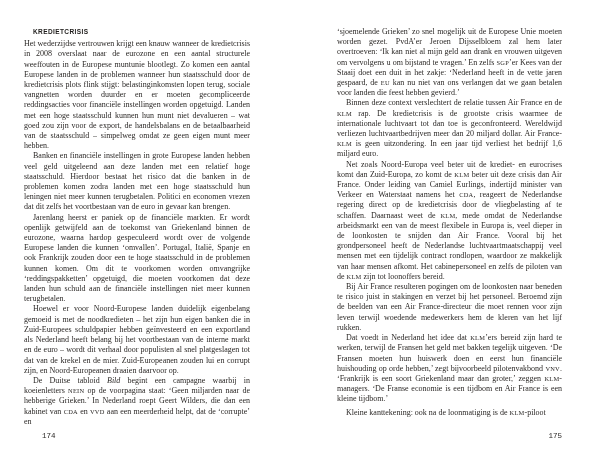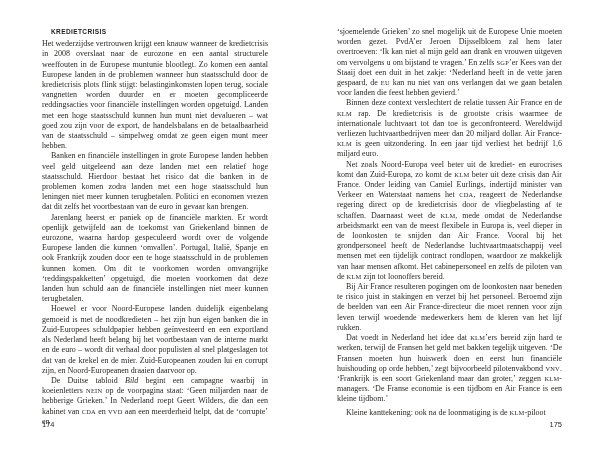--- a/index.html
+++ b/index.html
@@ -13,21 +13,21 @@
   .spread { position: absolute; inset: 0; background: #ffffff; }
 
   .page {
     position: absolute;
     top: 27px;
     font-size: 8px;
     line-height: 10.2px;
     color: #2b2826;
     text-align: justify;
   }
-  .page-left  { left: 42px;  width: 226px; }
+  .page-left  { left: 24px;  width: 226px; }
   .page-right { left: 337px; width: 225px; }
 
   .heading {
     margin: 0 0 2px 0;
     font-family: "Liberation Sans", sans-serif;
     font-weight: 700;
     font-size: 6.5px;
     line-height: 10.2px;
     letter-spacing: 0.4px;
     text-indent: 9px;
@@ -38,24 +38,24 @@
 
   p { margin: 0; }
   .indent { text-indent: 9px; }
   .space-before { margin-top: 3.5px; }
 
   .sc { font-size: 6.4px; letter-spacing: 0.25px; }
   i { }
 
   .folio {
     position: absolute;
-    top: 420px;
+    top: 432px;
     font-size: 7.5px;
     color: #2b2826;
-    font-family: Liberation Sans, sans-serif;
+    font-family: Liberation Mono, monospace;
   }
   .folio-left  { left: 42px; }
   .folio-right { left: 337px; width: 225px; text-align: right; }
 </style>
 </head>
 <body>
 
 <div class="spread">
 
   <section class="page page-left">

